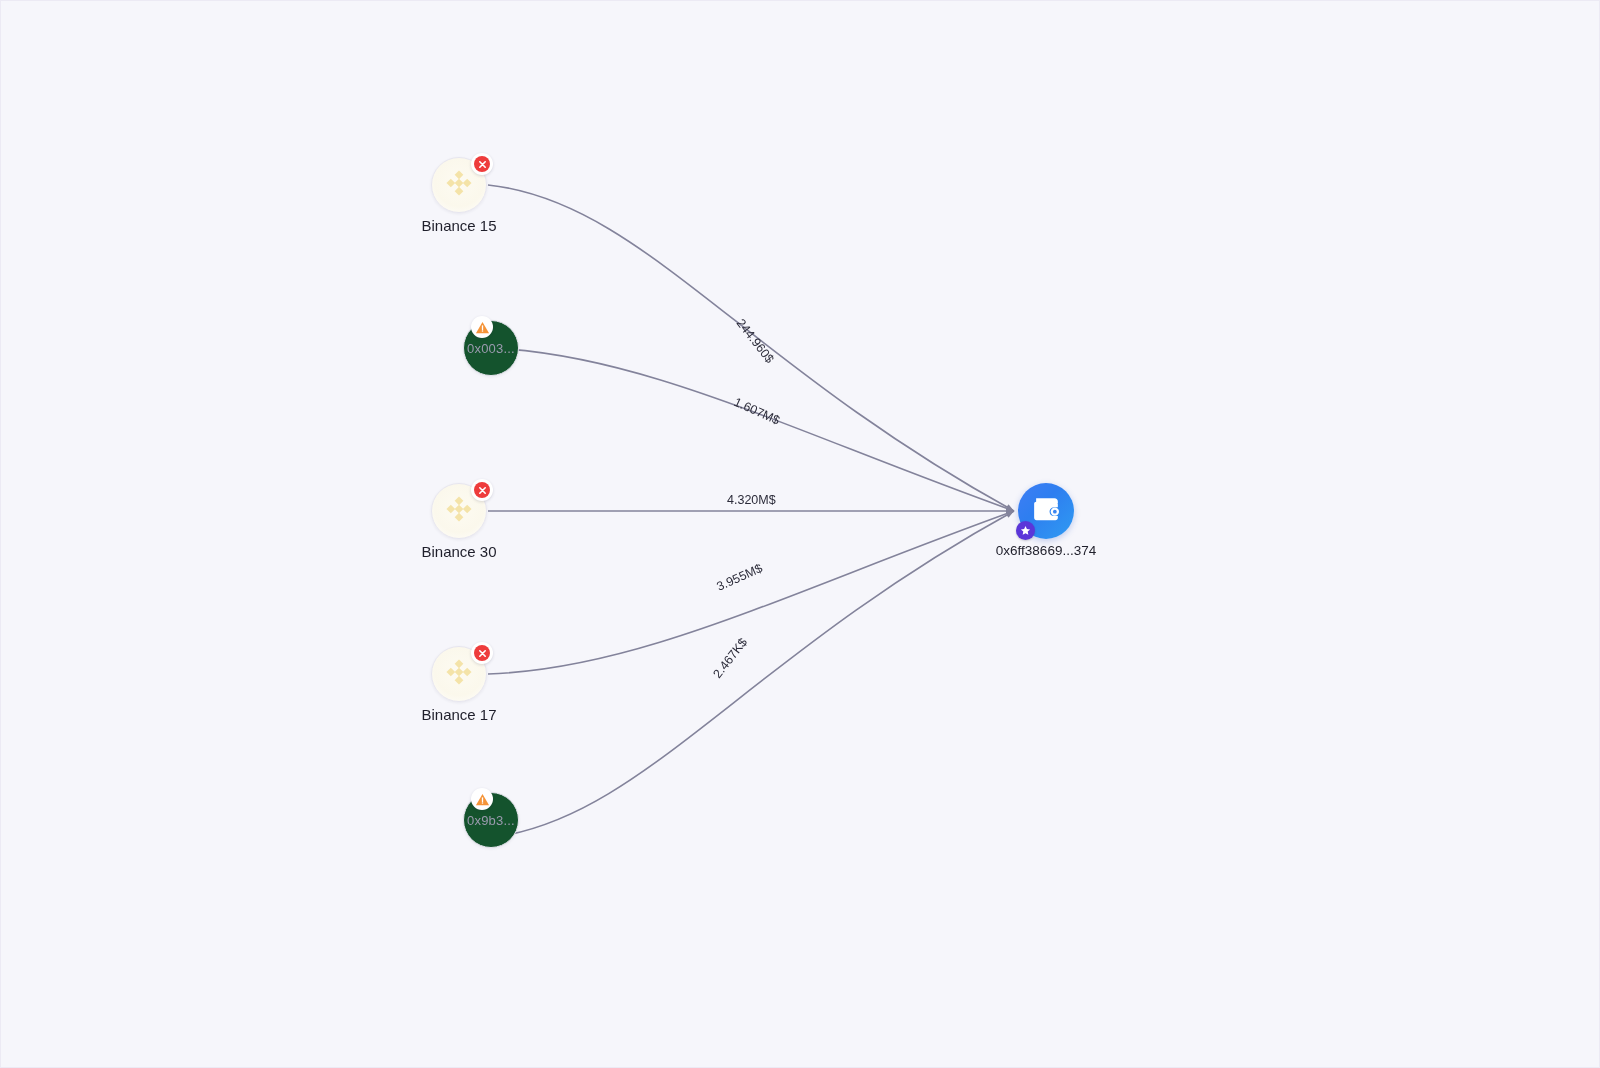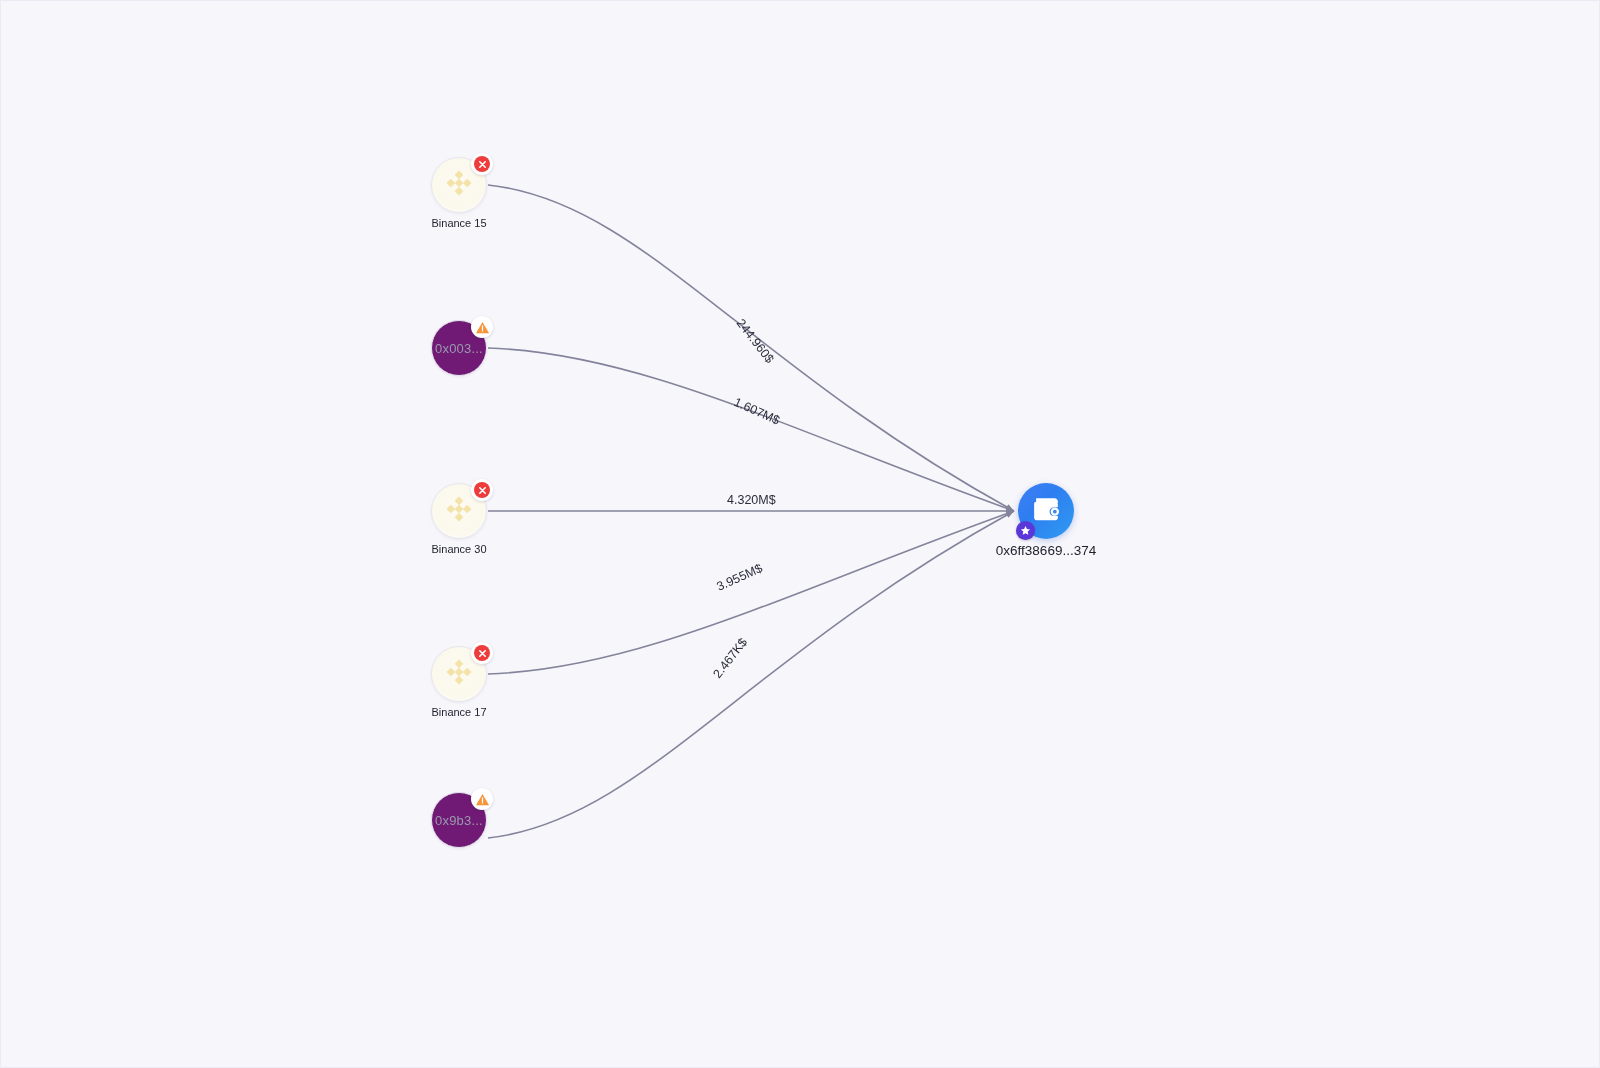--- a/index.html
+++ b/index.html
@@ -56,36 +56,37 @@
     box-shadow: 0 1px 3px rgba(40, 40, 70, 0.07);
     display: flex;
     align-items: center;
     justify-content: center;
     overflow: hidden;
   }
   .node-circle.binance {
     background: radial-gradient(circle at 50% 45%, #fdfbf2 0%, #fbf8ec 60%, #ffffff 100%);
   }
   .node-circle.plain {
-    background: #701a75;
+    background: #14532d;
+    margin-left: 32px;
   }
   .addr-text {
     font-family: "Liberation Sans", sans-serif;
     font-size: 13px;
     color: #9a9aae;
     letter-spacing: 0.2px;
     user-select: none;
   }
   .node-label {
     position: absolute;
     top: 60px;
     left: 50%;
     transform: translateX(-50%);
     white-space: nowrap;
-    font-size: 11px;
+    font-size: 15px;
     color: #1f1f2b;
     font-family: "Liberation Sans", sans-serif;
   }
   .badge {
     position: absolute;
     width: 22px;
     height: 22px;
     border-radius: 50%;
     background: #ffffff;
     box-shadow: 0 1px 3px rgba(40, 40, 70, 0.16);

